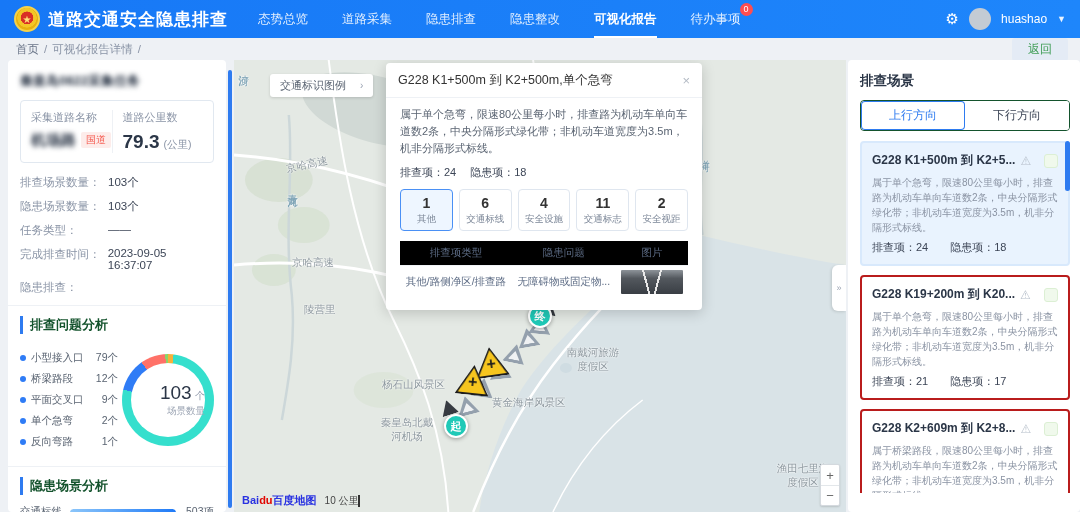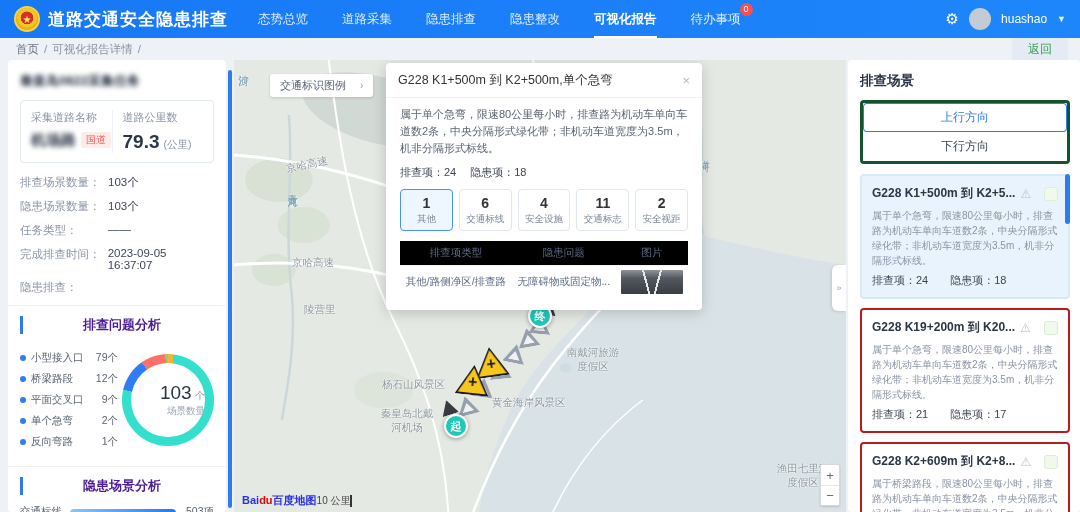--- a/index.html
+++ b/index.html
@@ -41,21 +41,21 @@
   .road-col + .road-col { border-left:1px solid #eef1f5; padding-left:10px; }
   .road-label { color:#8a94a6; font-size:11px; margin-bottom:6px; }
   .road-name { font-size:15px; font-weight:bold; color:#2b3647; display:inline-block; }
   .badge-guodao { display:inline-block; background:#fdecea; color:#f5594e; font-size:10px; padding:1px 5px; border-radius:2px; margin-left:5px; vertical-align:2px; }
   .km-val { font-size:19px; font-weight:bold; color:#2b3647; display:inline-block; }
   .km-unit { font-size:10.5px; color:#8a94a6; margin-left:4px; }
   .stat-line { display:flex; margin:9px 0; font-size:11.5px; }
   .stat-label { color:#8a94a6; width:88px; }
   .stat-value { color:#3c4556; }
   .divider { height:1px; background:#eef1f5; margin:10px -12px; }
-  .sec-title { font-size:13px; font-weight:bold; color:#4c1d95; border-left:3px solid #2e7bf0; padding-left:7px; margin:6px 0 10px;text-align:center; }
+  .sec-title { font-size:13px; font-weight:bold; color:#14532d; border-left:3px solid #2e7bf0; padding-left:7px; margin:6px 0 10px; }
   .donut-row { display:flex; align-items:center; }
   .legend { width:104px; }
   .legend-item { display:flex; align-items:center; font-size:10.5px; color:#5a6472; margin:7px 0; }
   .legend-dot { width:6px; height:6px; border-radius:50%; background:#2f7cf6; margin-right:5px; flex:none; }
   .legend-val { margin-left:auto; }
   .donut-wrap { position:relative; width:92px; height:92px; margin-left:4px; }
   .donut { width:92px; height:92px; border-radius:50%; }
   .donut-hole { position:absolute; inset:9px; background:#fff; border-radius:50%; display:flex; flex-direction:column; align-items:flex-end; justify-content:center; }
   .donut-num { font-size:19px; color:#2b3647; }
   .donut-unit { font-size:10px; color:#8a94a6; }
@@ -79,21 +79,21 @@
   .dark-tri { position:absolute; width:17px; height:15px; clip-path:polygon(50% 0,100% 100%,0 100%); background:rgba(35,40,48,.9); }
   .warn-sign { position:absolute; width:34px; height:30px; clip-path:polygon(50% 0,100% 100%,0 100%); background:#1d1d1d; filter:drop-shadow(0 1px 2px rgba(0,0,0,.4)); }
   .warn-sign::before { content:""; position:absolute; left:3px; top:3px; width:28px; height:25px; clip-path:polygon(50% 0,100% 100%,0 100%); background:#f6c51e; }
   .warn-sign::after { content:"+"; position:absolute; left:0; right:0; top:8px; text-align:center; font-size:16px; font-weight:bold; color:#1d1d1d; }
   .rt-marker { position:absolute; width:24px; height:24px; border-radius:50%; background:#1fc9b7; border:2px solid #fff; box-shadow:0 1px 4px rgba(0,0,0,.35); color:#fff; font-size:11px; font-weight:bold; display:flex; align-items:center; justify-content:center; cursor:pointer; }
   .marker-tail { position:absolute; width:0; height:0; border-left:9px solid transparent; border-right:9px solid transparent; border-top:16px solid #fff; filter:drop-shadow(0 1px 1px rgba(0,0,0,.15)); }
   .zoom-ctl { position:absolute; right:6px; bottom:6px; width:20px; background:#fff; border:1px solid #d4d9de; border-radius:2px; box-shadow:0 1px 2px rgba(0,0,0,.15); }
   .zoom-btn { height:20px; display:flex; align-items:center; justify-content:center; font-size:13px; color:#666; cursor:pointer; }
   .zoom-btn + .zoom-btn { border-top:1px solid #e3e7ea; }
   .collapse-tab { position:absolute; right:0; top:205px; width:14px; height:46px; background:#fff; border-radius:6px 0 0 6px; box-shadow:-1px 1px 3px rgba(0,0,0,.12); display:flex; align-items:center; justify-content:center; font-size:9px; color:#9aa3b2; cursor:pointer; }
-  .map-footer { position:absolute; left:8px; bottom:4px; display:flex; align-items:flex-end; }
+  .map-footer { position:absolute; left:8px; bottom:4px; display:flex; align-items:flex-end; gap:8px; }
   .baidu-logo { font-size:11px; font-weight:bold; }
   .baidu-logo .b1 { color:#2932e1; } .baidu-logo .b2 { color:#e10601; }
   .map-scale { font-size:10px; color:#444; }
   .scale-bar { width:44px; height:4px; border:1px solid #333; border-top:none; margin-top:1px; }
 
   
   .popup { position:absolute; left:152px; top:3px; width:316px; background:#fff; border-radius:4px; box-shadow:0 3px 14px rgba(0,0,0,.18); z-index:5; }
   .popup-head { display:flex; align-items:center; padding:9px 12px 8px; border-bottom:1px solid #eef1f5; }
   .popup-title { font-size:12.5px; color:#333; }
   .popup-close { margin-left:auto; color:#b3bac4; font-size:13px; cursor:pointer; }
@@ -109,21 +109,21 @@
   .popup-table th { background:#000000; font-weight:normal; padding:5px 4px;margin-top:40px; }
   .popup-table td { padding:4px; text-align:center; border-top:1px solid #f0f3f7; }
   .road-photo { width:62px; height:24px; margin:0 auto; border-radius:1px;
     background:
       linear-gradient(75deg,transparent 40%,#e8e8e8 40%,#e8e8e8 43%,transparent 43%),
       linear-gradient(105deg,transparent 57%,#e8e8e8 57%,#e8e8e8 60%,transparent 60%),
       linear-gradient(180deg,#8d9399 0%,#53585e 35%,#393e44 100%); }
 
   
   .rp-title { font-size:13.5px; font-weight:bold; color:#2b3647; margin:2px 0 10px; }
-  .tabs { display:flex; border:3px solid #14532d; border-radius:4px; overflow:hidden; margin-bottom:10px;flex-direction:column; }
+  .tabs { display:flex; border:1px solid #14532d; border-radius:4px; overflow:hidden; margin-bottom:10px; }
   .tab { flex:1; text-align:center; font-size:12px; padding:6px 0; color:#3c4556; cursor:pointer; background:#fff; }
   .tab.active { color:#2e7bf0; box-shadow:inset 0 0 0 1px #2e7bf0; border-radius:4px; }
   .card-list { height:352px; overflow:hidden; position:relative; }
   .scene-card { border:2px solid #b91c1c; border-radius:4px; padding:9px 10px; margin-bottom:9px; background:#fff; cursor:pointer; }
   .scene-card.hl { background:#e9f3fe; border-color:#d8e9fc; }
   .sc-head { display:flex; align-items:center; gap:5px; }
   .sc-title { font-size:12px; font-weight:bold; color:#2b3647; white-space:nowrap; }
   .sc-warn { color:#b6bfca; font-size:12px; }
   .sc-check { width:14px; height:14px; margin-left:auto; background:#f0f9ec; border:1px solid #dcefd4; border-radius:3px; cursor:pointer; }
   .sc-desc { font-size:10px; color:#8a93a3; line-height:1.5; margin:6px 0 5px; }
@@ -281,21 +281,21 @@
 
       <ellipse cx="333" cy="308" rx="6" ry="5" fill="#cfdce2"></ellipse>
     </svg>
 
     <span class="map-label water vert" style="left:3px;top:6px">沙河</span>
     <span class="map-label" style="left:52px;top:98px;transform:rotate(-12deg)">京哈高速</span>
     <span class="map-label water vert" style="left:52px;top:125px">青龙河</span>
     <span class="map-label" style="left:58px;top:196px">京哈高速</span>
     <span class="map-label" style="left:70px;top:243px">陵营里</span>
     <span class="map-label" style="left:148px;top:318px">杨石山风景区</span>
-    <span class="map-label wrap" style="left:142px;top:347px">秦皇岛北戴河机场</span>
+    <span class="map-label wrap" style="left:142px;top:356px">秦皇岛北戴河机场</span>
     <span class="map-label" style="left:356px;top:228px">北戴河森林湿地</span>
     <span class="map-label wrap" style="left:328px;top:286px">南戴河旅游度假区</span>
     <span class="map-label" style="left:258px;top:336px">黄金海岸风景区</span>
     <span class="map-label wrap" style="left:538px;top:402px">渔田七里海度假区</span>
     <span class="map-label water vert" style="left:464px;top:92px">洋河</span>
 
     <div class="legend-pill">
       <span>交通标识图例</span>
       <span class="pill-chev">›</span>
     </div>

